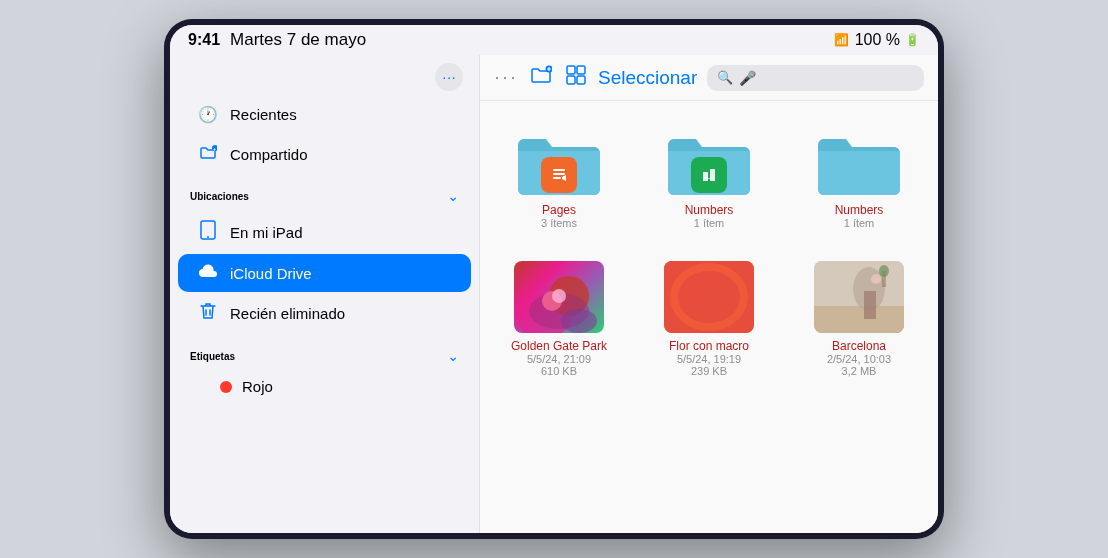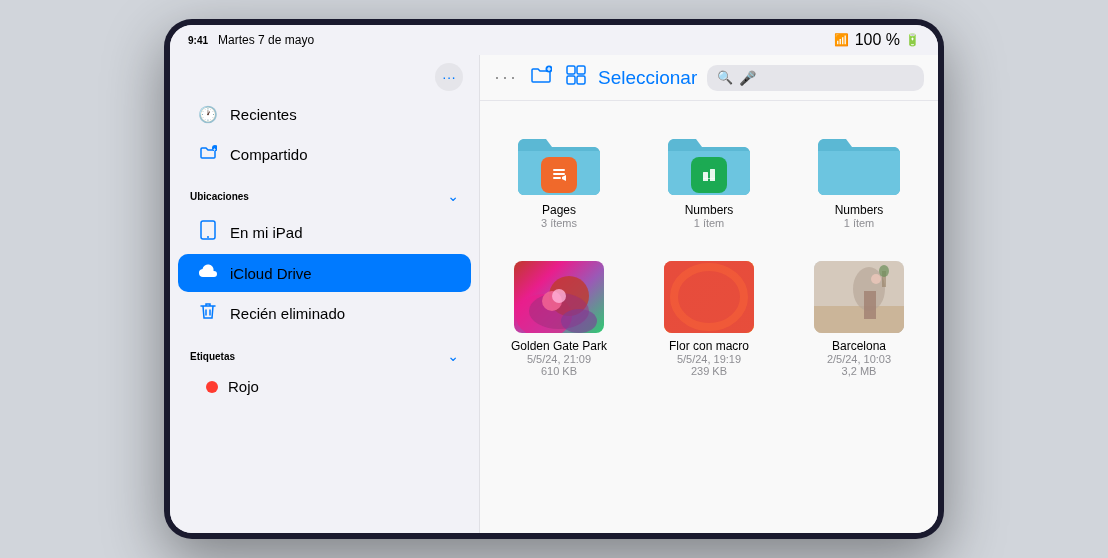--- a/index.html
+++ b/index.html
@@ -33,26 +33,26 @@
     .status-bar {
       display: flex;
       justify-content: space-between;
       align-items: center;
       padding: 6px 18px;
       background: #f2f2f7;
       height: 30px;
       flex-shrink: 0;
     }
     .status-time {
-      font-size: 10px;
+      font-size: 16px;
       font-weight: 600;
       color: #000;
     }
     .status-date {
-      font-size: 12px;
+      font-size: 17px;
       color: #000;
       margin-left: 6px;
     }
     .status-right {
       display: flex;
       align-items: center;
       gap: 5px;
     }
     
     .main-area {
@@ -131,21 +131,22 @@
     .section-title {
       font-size: 10px;
       font-weight: 600;
       color: #000;
     }
     .chevron-icon {
       color: #007aff;
       font-size: 14px;
     }
     .tags-section {
-      padding: 0 24px;
+      padding: 0 2px;
+      margin-left: 36px;
     }
     .tag-item {
       display: flex;
       align-items: center;
       padding: 8px 12px;
       gap: 10px;
       cursor: pointer;
       border-radius: 8px;
     }
     .tag-dot {
@@ -256,21 +257,21 @@
       width: 36px;
       height: 36px;
       border-radius: 8px;
       display: flex;
       align-items: center;
       justify-content: center;
       font-size: 20px;
     }
     .file-name {
       font-size: 12px;
-      color: #000000;
+      color: #b91c1c;
       text-align: center;
       font-weight: 500;
     }
     .file-meta {
       font-size: 11px;
       color: #8e8e93;
       text-align: center;
     }
     
     .photo-thumb {
@@ -355,21 +356,21 @@
           </span>
           <span class="item-label">En mi iPad</span>
         </div>
 
         <div class="sidebar-section-item active">
           <span class="item-icon" style="color:white;">
             <svg width="20" height="14" viewBox="0 0 20 14" fill="none">
               <path d="M15.5 13H5a4 4 0 01-.5-7.97A5.5 5.5 0 0115.5 7h.5a3 3 0 010 6z" fill="white"></path>
             </svg>
           </span>
-          <span class="item-label" style="color:#000000;">iCloud Drive</span>
+          <span class="item-label" style="color:#fef9c3;">iCloud Drive</span>
         </div>
 
         <div class="sidebar-section-item">
           <span class="item-icon">
             <svg width="16" height="18" viewBox="0 0 16 18" fill="none">
               <path d="M1 4h14M6 4V2h4v2M3 4l1 12h8l1-12" stroke="#007aff" stroke-width="1.5" stroke-linecap="round"></path>
               <line x1="6" y1="8" x2="6" y2="13" stroke="#007aff" stroke-width="1.5" stroke-linecap="round"></line>
               <line x1="10" y1="8" x2="10" y2="13" stroke="#007aff" stroke-width="1.5" stroke-linecap="round"></line>
             </svg>
           </span>

